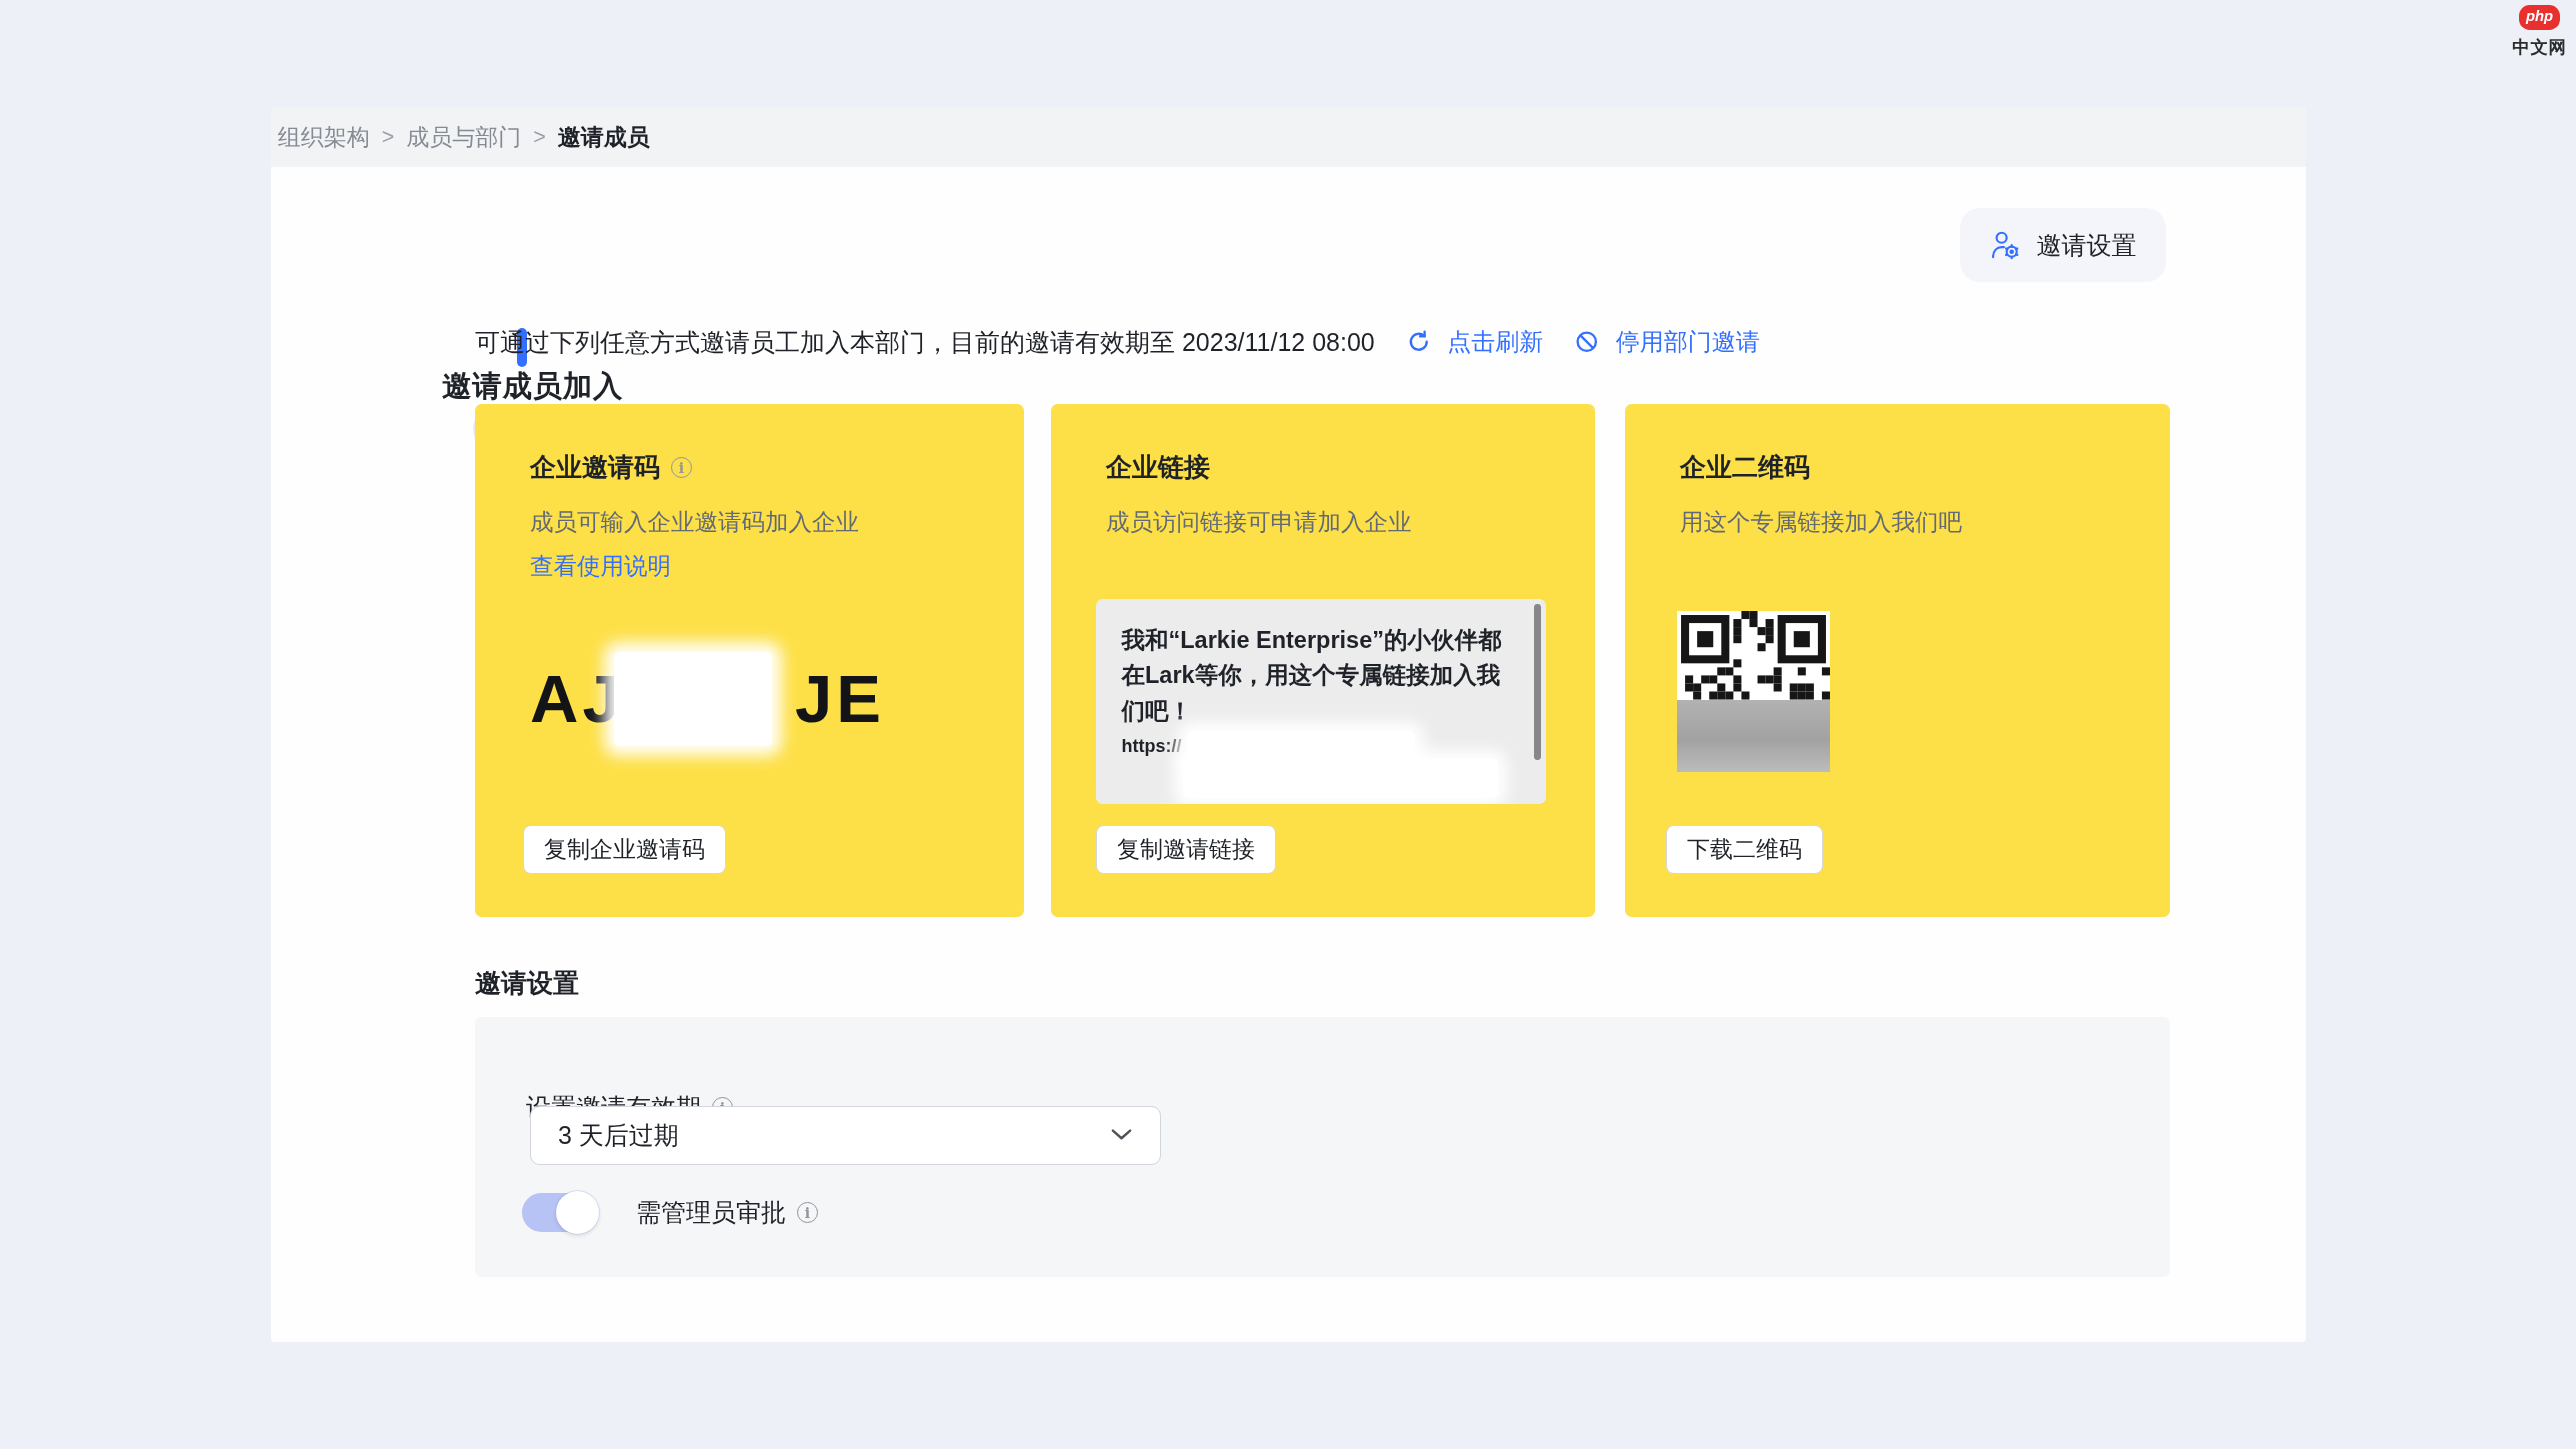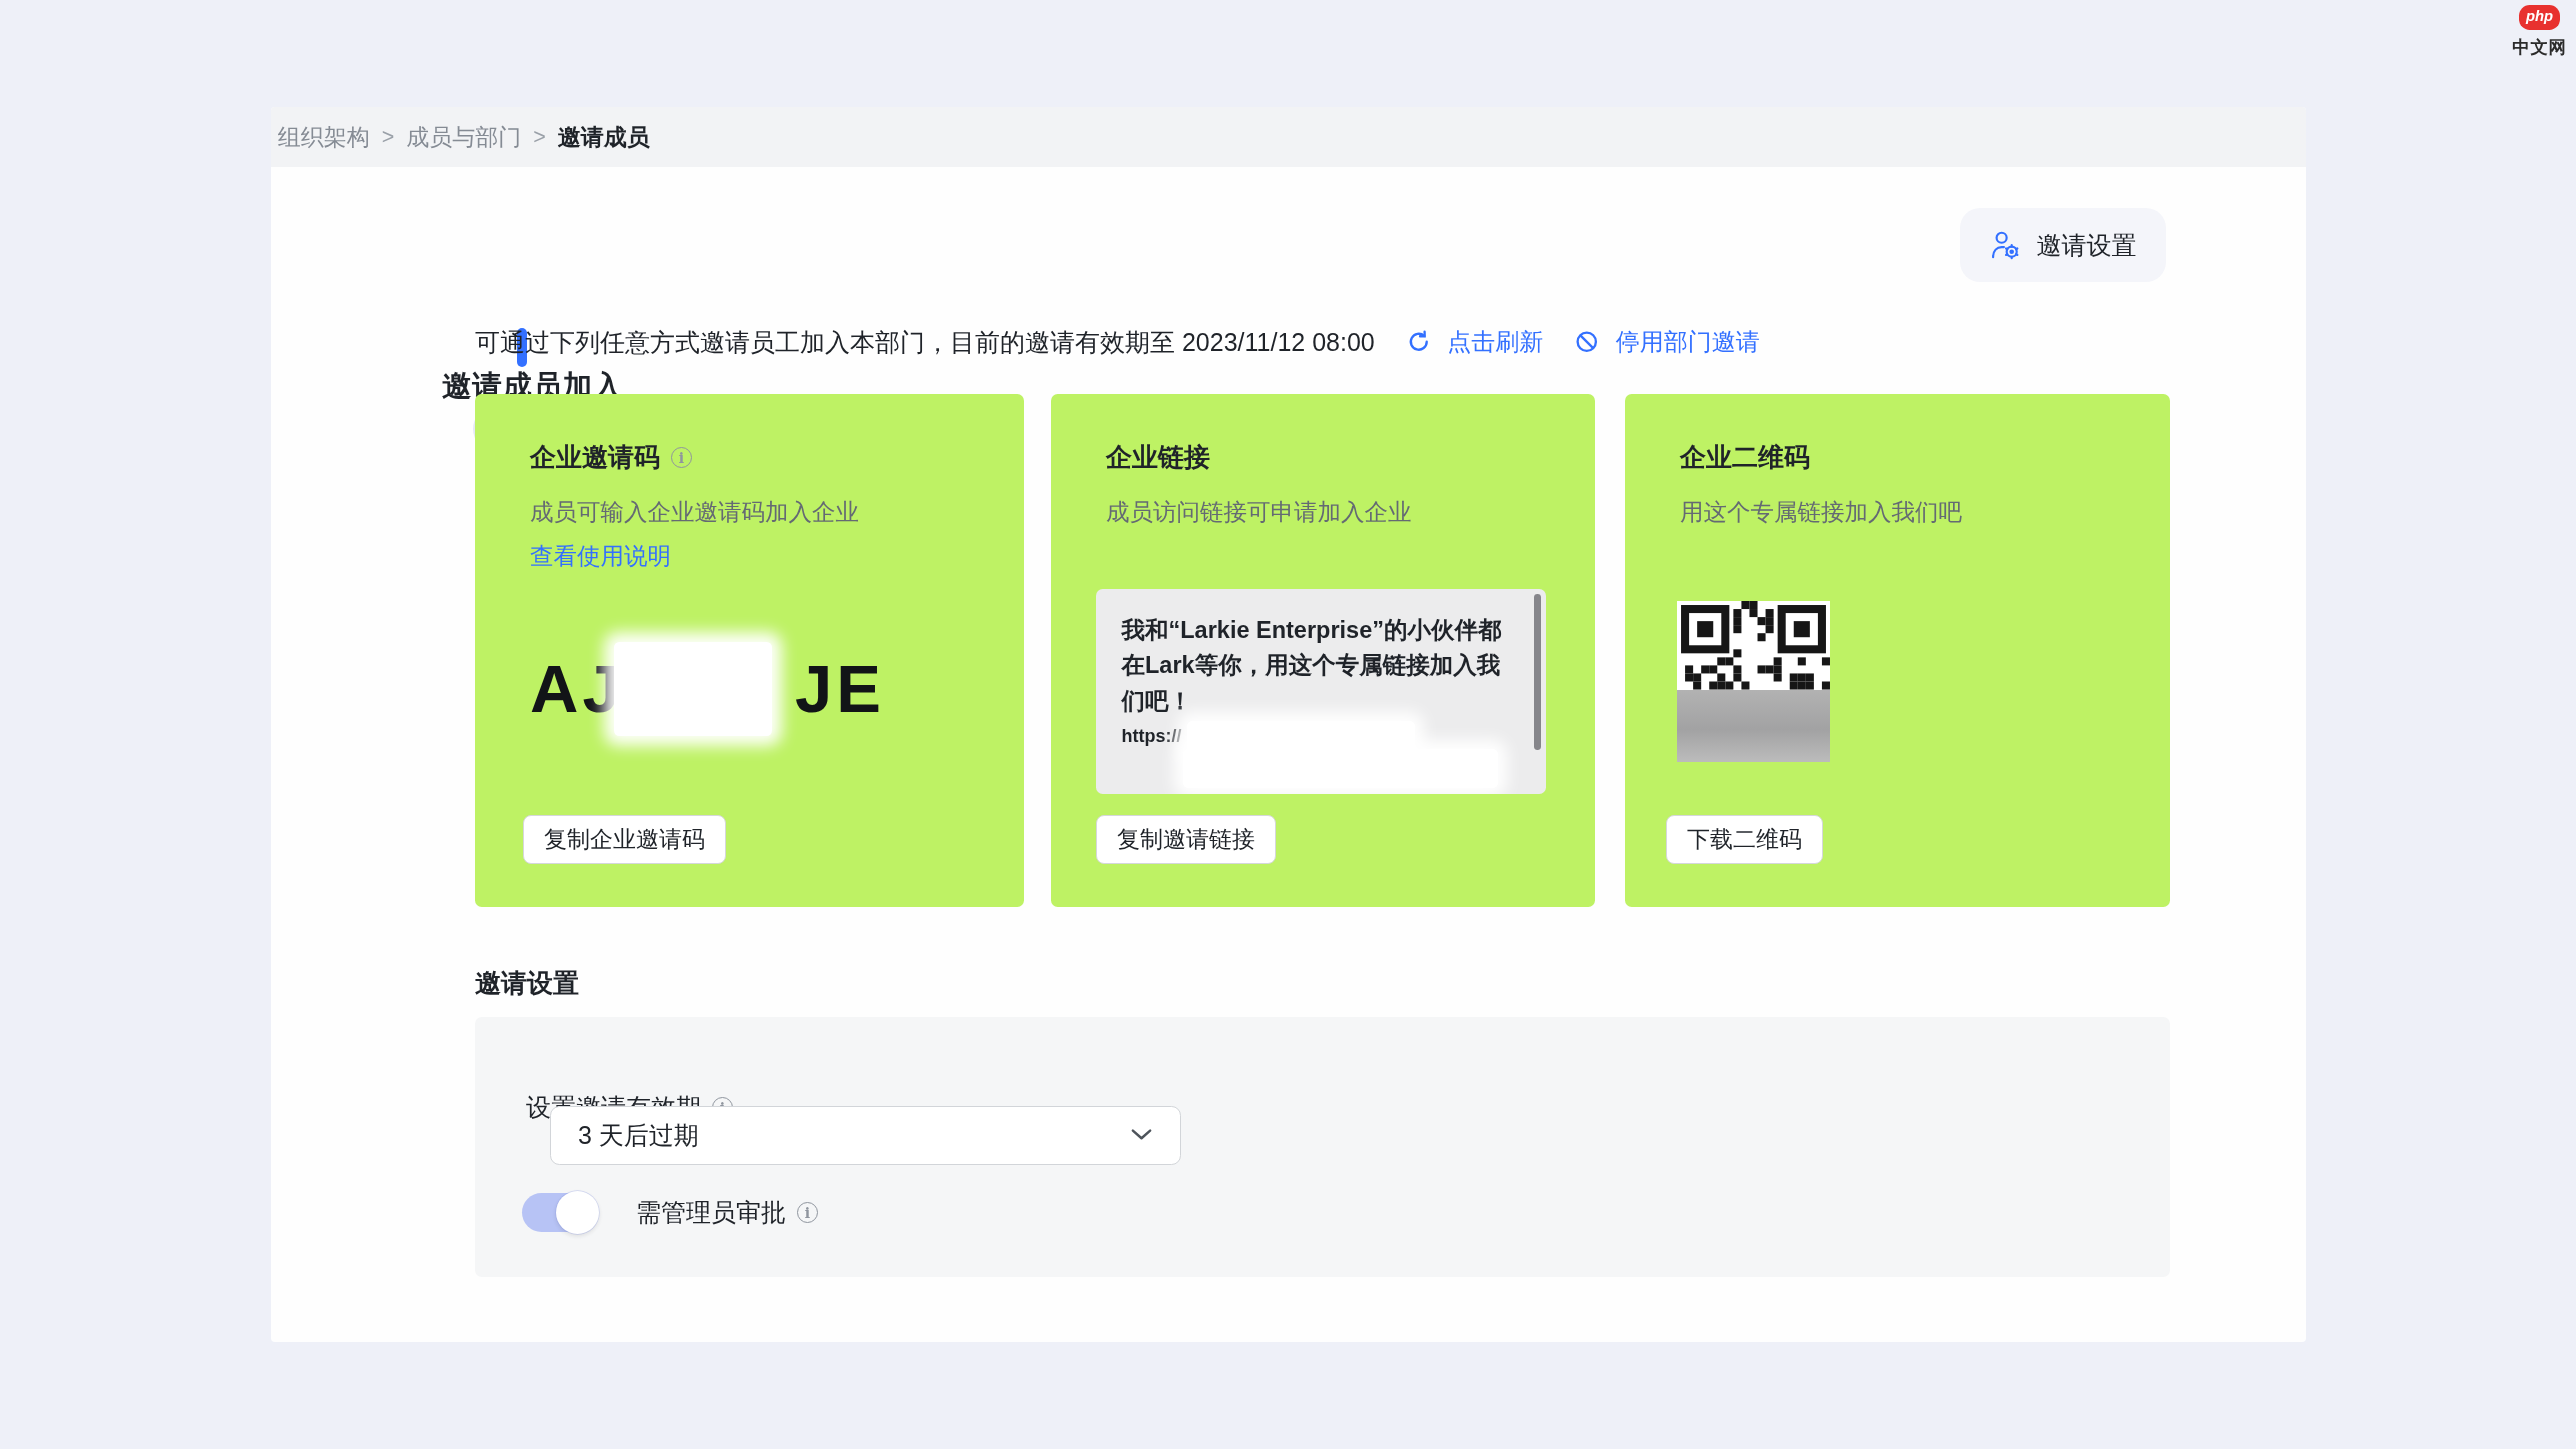--- a/index.html
+++ b/index.html
@@ -61,21 +61,21 @@
   .soft-btn svg { display:block; }
 
   
   .info-row { position:absolute; left:204px; top:215px; display:flex; align-items:center; gap:31px; height:40px; }
   .info-text { font-size:25px; color:#1f2329; }
   .blue-link { display:flex; align-items:center; gap:16px; color:#3370ff; font-size:24px; cursor:pointer; }
   .blue-link svg { display:block; }
 
   
   .card {
-    position:absolute; top:287px; height:513px; background:#bef264; border-radius:6.7px;
+    position:absolute; top:297px; height:513px; background:#fde047; border-radius:6.7px;
   }
   .card-title { position:absolute; left:55px; top:46px; font-size:26px; font-weight:600; display:flex; align-items:center; gap:10.7px; }
   .card-desc { position:absolute; left:55px; top:102px; font-size:23.5px; color:#646a73; }
   .card-link { position:absolute; left:55px; top:146px; font-size:23.5px; color:#3370ff; cursor:pointer; }
 
   .icon-info {
     display:inline-flex; width:21.5px; height:21.5px; border:1.7px solid #8f959e; border-radius:50%;
     color:#8f959e; align-items:center; justify-content:center; flex:0 0 auto;
   }
   .icon-info::after { content:"i"; font:600 14px "DejaVu Serif",serif; line-height:1; }
@@ -129,21 +129,21 @@
     position:absolute; left:204px; top:910px; width:1695px; height:260px;
     background:#f5f6f7; border-radius:6.7px;
   }
   .settings-label {
     position:absolute; left:51px; top:39px; font-size:25px; font-weight:500;
     display:flex; align-items:center; gap:10.7px;margin-top:35px;
   }
   .select-box {
     position:absolute; left:55px; top:89px; width:631px; height:59px;
     background:#ffffff; border:1.3px solid #d2d5d9; border-radius:9.4px;
-    display:flex; align-items:center; padding:0 27px; cursor:pointer;margin-left:20px;
+    display:flex; align-items:center; padding:0 27px; cursor:pointer;
   }
   .select-value { font-size:25px; color:#1f2329; flex:1; }
   .toggle-row { position:absolute; left:47px; top:176px; display:flex; align-items:center; gap:38px; }
   .toggle {
     position:relative; width:76px; height:39px; border-radius:19.5px; background:#b7c3f5; cursor:pointer;
   }
   .toggle .knob {
     position:absolute; top:-2px; right:-1.3px; width:43px; height:43px; border-radius:50%;
     background:#ffffff; box-shadow:0 0 0 0.7px rgba(140,155,230,0.35), 0 2px 4px rgba(31,35,41,0.12);
   }

